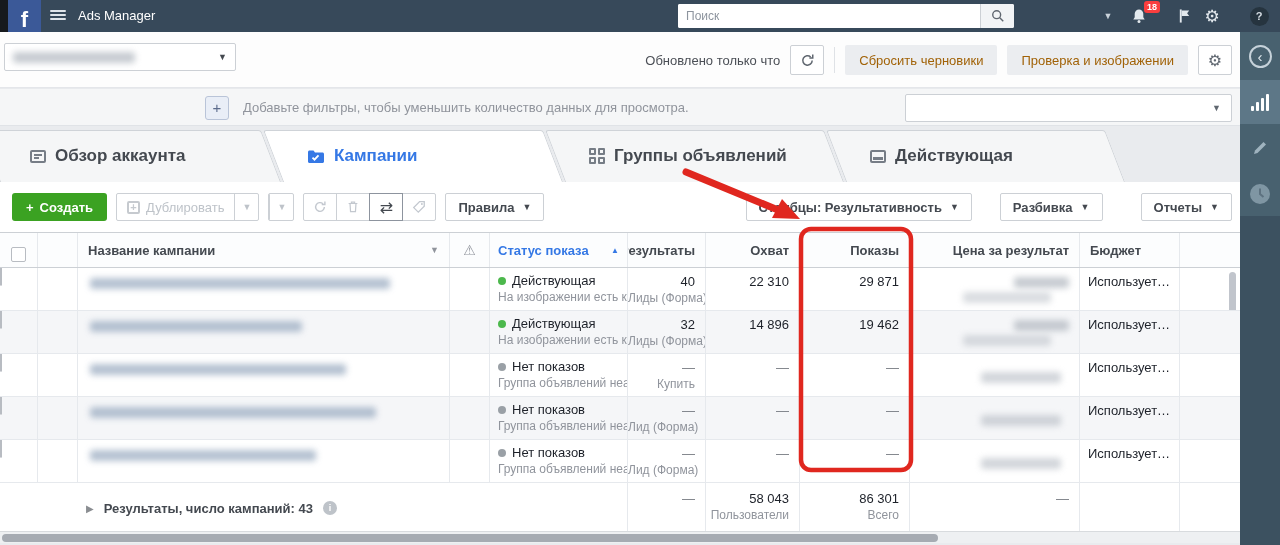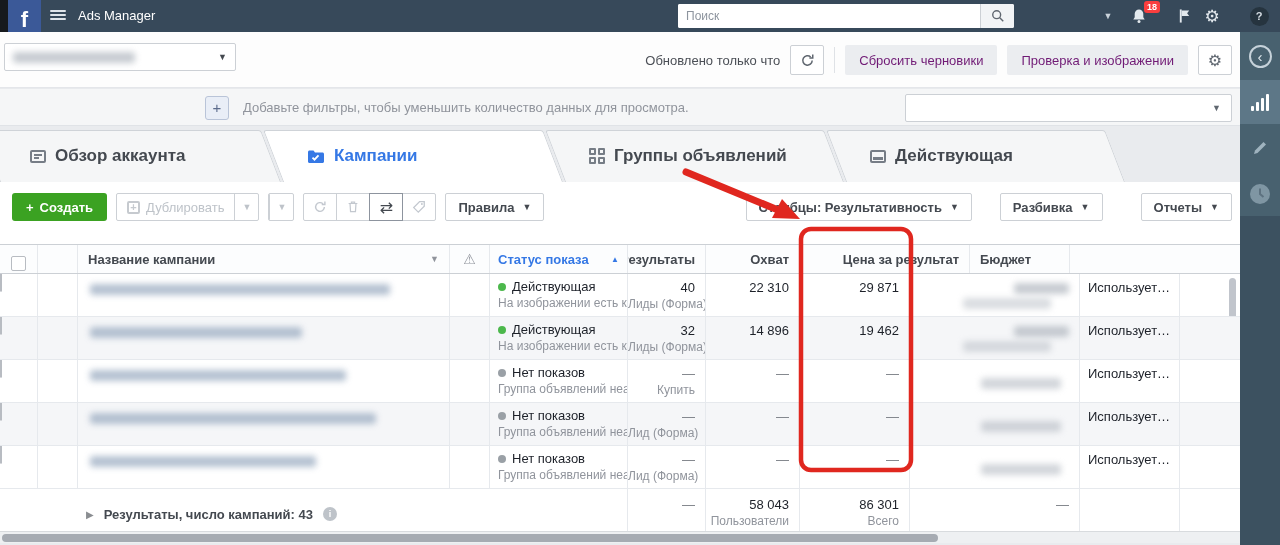--- a/index.html
+++ b/index.html
@@ -33,21 +33,21 @@
   
   .subnav{position:absolute;left:0;top:32px;width:1240px;height:56px;background:#fdfdfd;border-bottom:1px solid #e4e6ea;}
   .acct-dd{position:absolute;left:4px;top:11px;width:232px;height:28px;background:#fff;border:1px solid #ccd0d5;border-radius:2px;
            display:flex;align-items:center;padding:0 8px;cursor:pointer;}
   .acct-dd .caret{margin-left:auto;color:#444950;font-size:9px;}
   .subnav-right{position:absolute;right:8px;top:13px;height:30px;display:flex;align-items:center;gap:10px;}
   .updated-txt{font-size:13px;color:#4b4f56;}
   .sq-btn{height:30px;min-width:34px;background:#fff;border:1px solid #ccd0d5;border-radius:2px;
           display:flex;align-items:center;justify-content:center;color:#606770;cursor:pointer;}
   .vdiv{width:1px;height:26px;background:#dfe2e6;}
-  .dis-btn{height:30px;background:#ebedf0;border-radius:2px;padding:0 14px;font-size:13px;color:#701a75;
+  .dis-btn{height:30px;background:#ebedf0;border-radius:2px;padding:0 14px;font-size:13px;color:#a16207;
            display:flex;align-items:center;cursor:default;text-align:center;}
 
   
   .filterbar{position:absolute;left:0;top:88px;width:1240px;height:38px;background:#f5f6f7;
              border-top:1px solid #e8eaed;border-bottom:1px solid #e0e3e7;}
   .filter-plus{position:absolute;left:205px;top:7px;width:24px;height:24px;background:#e9eef7;border:1px solid #b9c4d8;
                border-radius:3px;color:#5b6b8c;font-size:15px;text-align:center;line-height:22px;cursor:pointer;}
   .filter-hint{position:absolute;left:243px;top:0;height:38px;line-height:38px;font-size:13px;color:#90949c;}
   .filter-dd{position:absolute;left:905px;top:5px;width:327px;height:28px;background:#fff;border:1px solid #ccd0d5;
              border-radius:2px;display:flex;align-items:center;padding:0 10px;cursor:pointer;}
@@ -89,21 +89,21 @@
   .icon-btn.active{border-color:#8d949e;color:#444950;z-index:1;}
   .btn-plain{height:28px;background:#fff;border:1px solid #ccd0d5;border-radius:2px;padding:0 12px;font-size:13px;
              font-weight:bold;color:#444950;display:flex;align-items:center;gap:8px;cursor:pointer;}
   .btn-plain .caret{font-size:9px;color:#444950;}
   .tb-right{position:absolute;right:8px;top:11px;height:28px;display:flex;align-items:center;}
   .gap14{margin-left:28px;} .gap38{margin-left:38px;}
 
   
   .tablewrap{position:absolute;left:0;top:232px;width:1240px;background:#fff;}
   .trow{display:flex;width:1240px;}
-  .thead{height:30px;background:#fcfdfe;border-top:1px solid #ccd0d5;border-bottom:1px solid #ccd0d5;margin-top:12px;}
+  .thead{height:36px;background:#fcfdfe;border-top:1px solid #ccd0d5;border-bottom:1px solid #ccd0d5;}
   .cell{border-right:1px solid #e6e9ed;position:relative;overflow:hidden;}
   .c-cb{width:38px;} .c-tg{width:40px;} .c-name{width:372px;} .c-warn{width:40px;} .c-status{width:138px;}
   .c-res{width:78px;} .c-reach{width:94px;} .c-impr{width:110px;padding-left:8px;} .c-cost{width:170px;} .c-bud{width:100px;}
   .c-x{width:60px;border-right:none;}
   .thead .cell{display:flex;align-items:center;font-size:13px;font-weight:bold;color:#444950;}
   .thead .c-cb,.thead .c-warn{justify-content:center;}
   .thead .c-name{justify-content:space-between;padding:0 10px;cursor:pointer;}
   .thead .c-status{justify-content:space-between;padding:0 8px;color:#3578e5;cursor:pointer;}
   .thead .c-res,.thead .c-reach,.thead .c-impr,.thead .c-cost{justify-content:flex-end;padding:0 10px;cursor:pointer;}
   .thead .c-bud{padding:0 10px;cursor:pointer;}
@@ -336,20 +336,21 @@
       </div>
       <div class="cell c-warn">
         <span class="warn-glyph">⚠</span>
       </div>
       <div class="cell c-status">
         <span>Статус показа</span>
         <span class="sort-asc">▲</span>
       </div>
       <div class="cell c-res">Результаты</div>
       <div class="cell c-reach">Охват</div>
+      <div class="cell c-impr">Показы</div>
       <div class="cell c-cost">Цена за результат</div>
       <div class="cell c-bud">Бюджет</div>
       <div class="cell c-x"></div>
     </div>
 
     <div class="trow drow">
       <div class="cell c-cb"><span class="checkbox"></span></div>
       <div class="cell c-tg"><span class="toggle"></span></div>
       <div class="cell c-name">
           <div class="blur name-blur" style="width:300px"></div>

